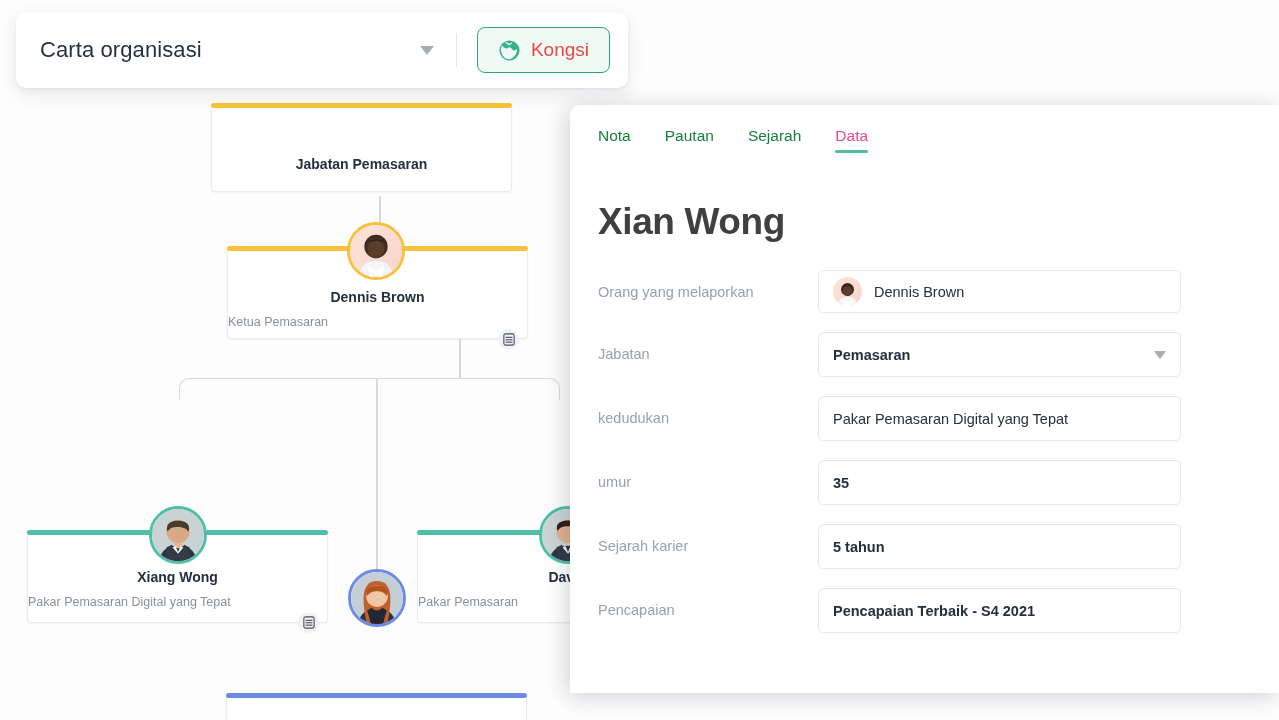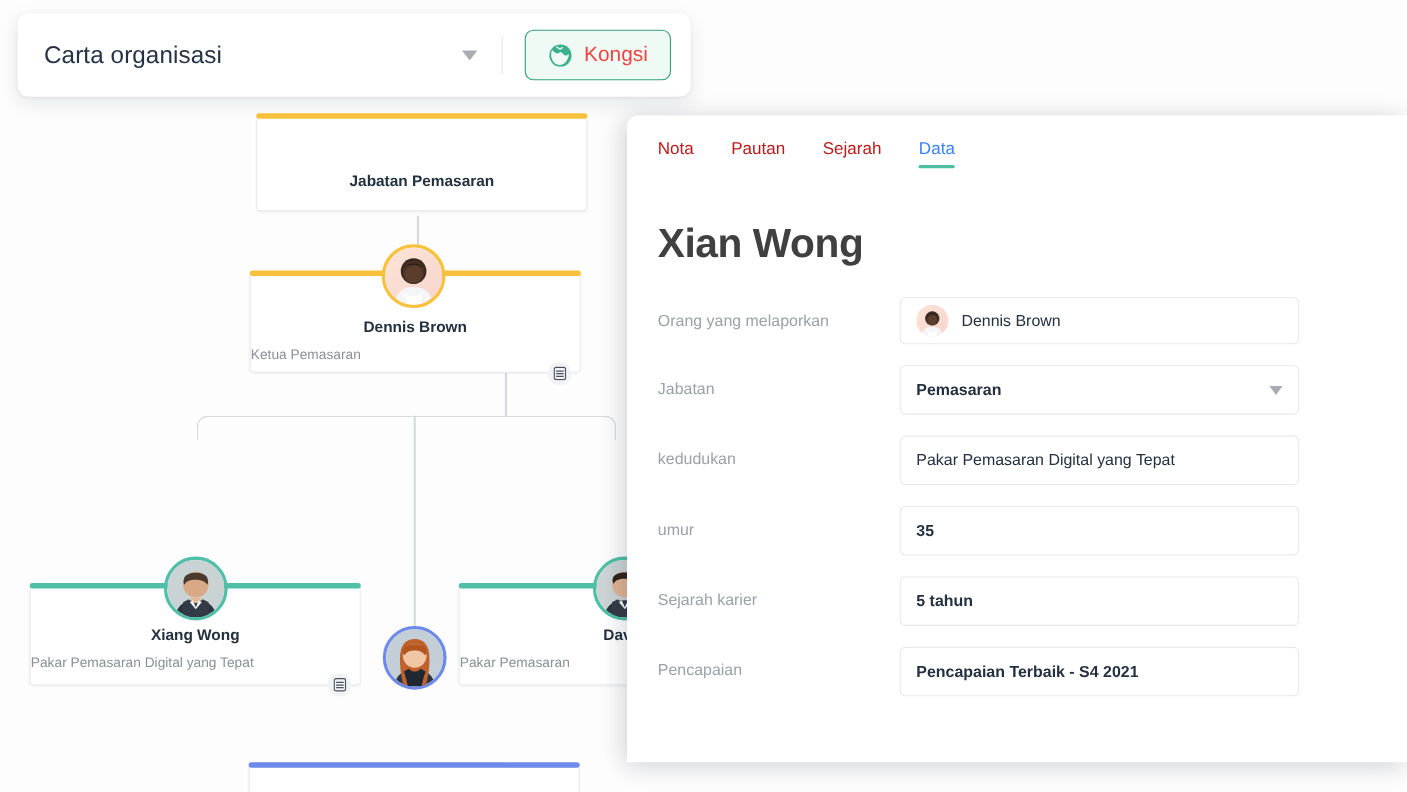--- a/index.html
+++ b/index.html
@@ -98,24 +98,24 @@
   
   .panel {
     position: absolute; left: 570px; top: 105px;
     width: 709px; height: 588px;
     background: #ffffff;
     border-top-left-radius: 10px;
     box-shadow: -6px 0 22px rgba(30,40,60,.10), 0 6px 22px rgba(30,40,60,.10);
   }
   .tabs { position: absolute; left: 28px; top: 22px; display: flex; gap: 34px; }
   .tab {
-    font-size: 15.5px; color: #b91c1c; cursor: pointer;
+    font-size: 15.5px; color: #15803d; cursor: pointer;
     padding-bottom: 8px; position: relative;
   }
-  .tab.active { color: #3b82f6; font-weight: 400; }
+  .tab.active { color: #ec4899; font-weight: 400; }
   .tab.active::after {
     content: ""; position: absolute; left: 0; right: 0; bottom: 0;
     height: 3px; background: #4cbfa1; border-radius: 2px;
   }
   .pname {
     position: absolute; left: 28px; top: 96px;
     font-size: 37px; font-weight: bold; color: #404040; letter-spacing: -.4px;
   }
   .fields { position: absolute; left: 28px; top: 165px; right: 28px; }
   .field { display: flex; align-items: flex-start; margin-bottom: 19px; }
@@ -177,21 +177,21 @@
   <div class="chart">
 
     <div class="line vline" style="left:379px; top:100px; height:52px;"></div>
 
     <div class="line vline" style="left:459px; top:243px; height:40px;"></div>
 
     <div class="branch" style="left:179px; top:282px; width:381px; height:22px;"></div>
 
     <div class="line vline" style="left:376px; top:282px; height:218px;"></div>
 
-    <div class="node" style="left:233px; top:9px; width:301px; height:87px;">
+    <div class="node" style="left:211px; top:9px; width:301px; height:87px;">
       <div class="accent" style="background:#F7C13B"></div>
       <div class="nm" style="top:50px;">Jabatan Pemasaran</div>
     </div>
 
     <div class="node" style="left:227px; top:152px; width:301px; height:91px;">
       <div class="accent" style="background:#F7C13B"></div>
       <div class="nm" style="top:40px;">Dennis Brown</div>
       <div class="ro" style="top:66px;">Ketua Pemasaran</div>
       <div class="dbbadge" style="right:8px; bottom:-12px;">
         <svg viewBox="0 0 14 15">

